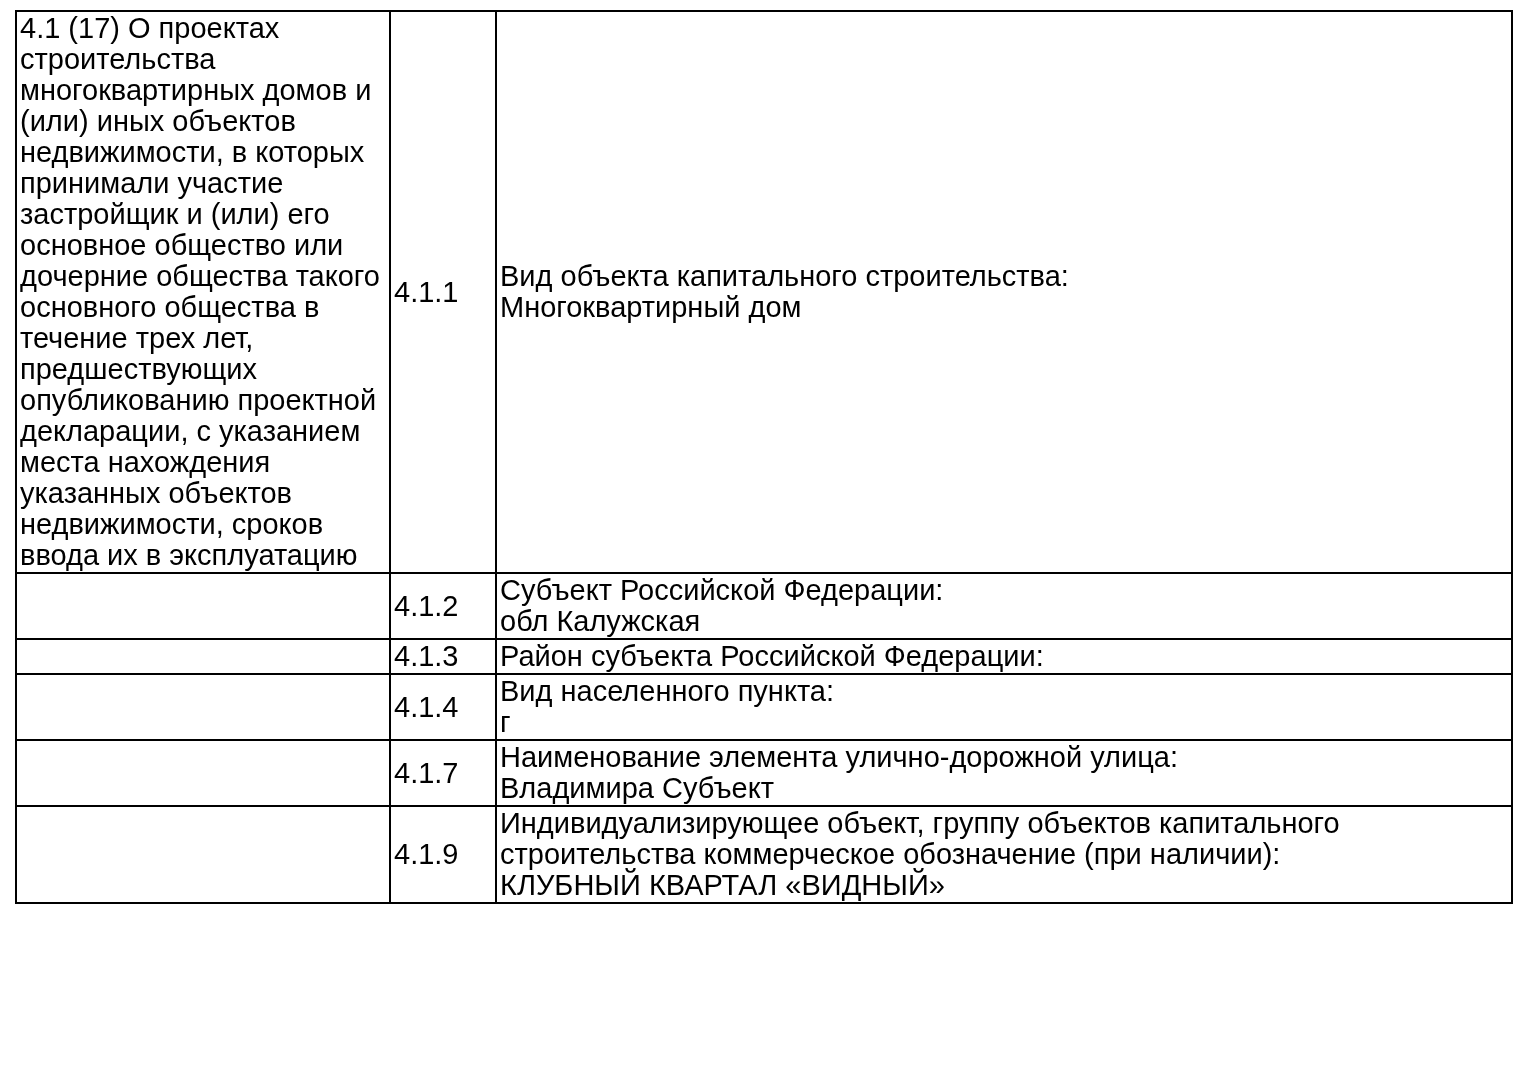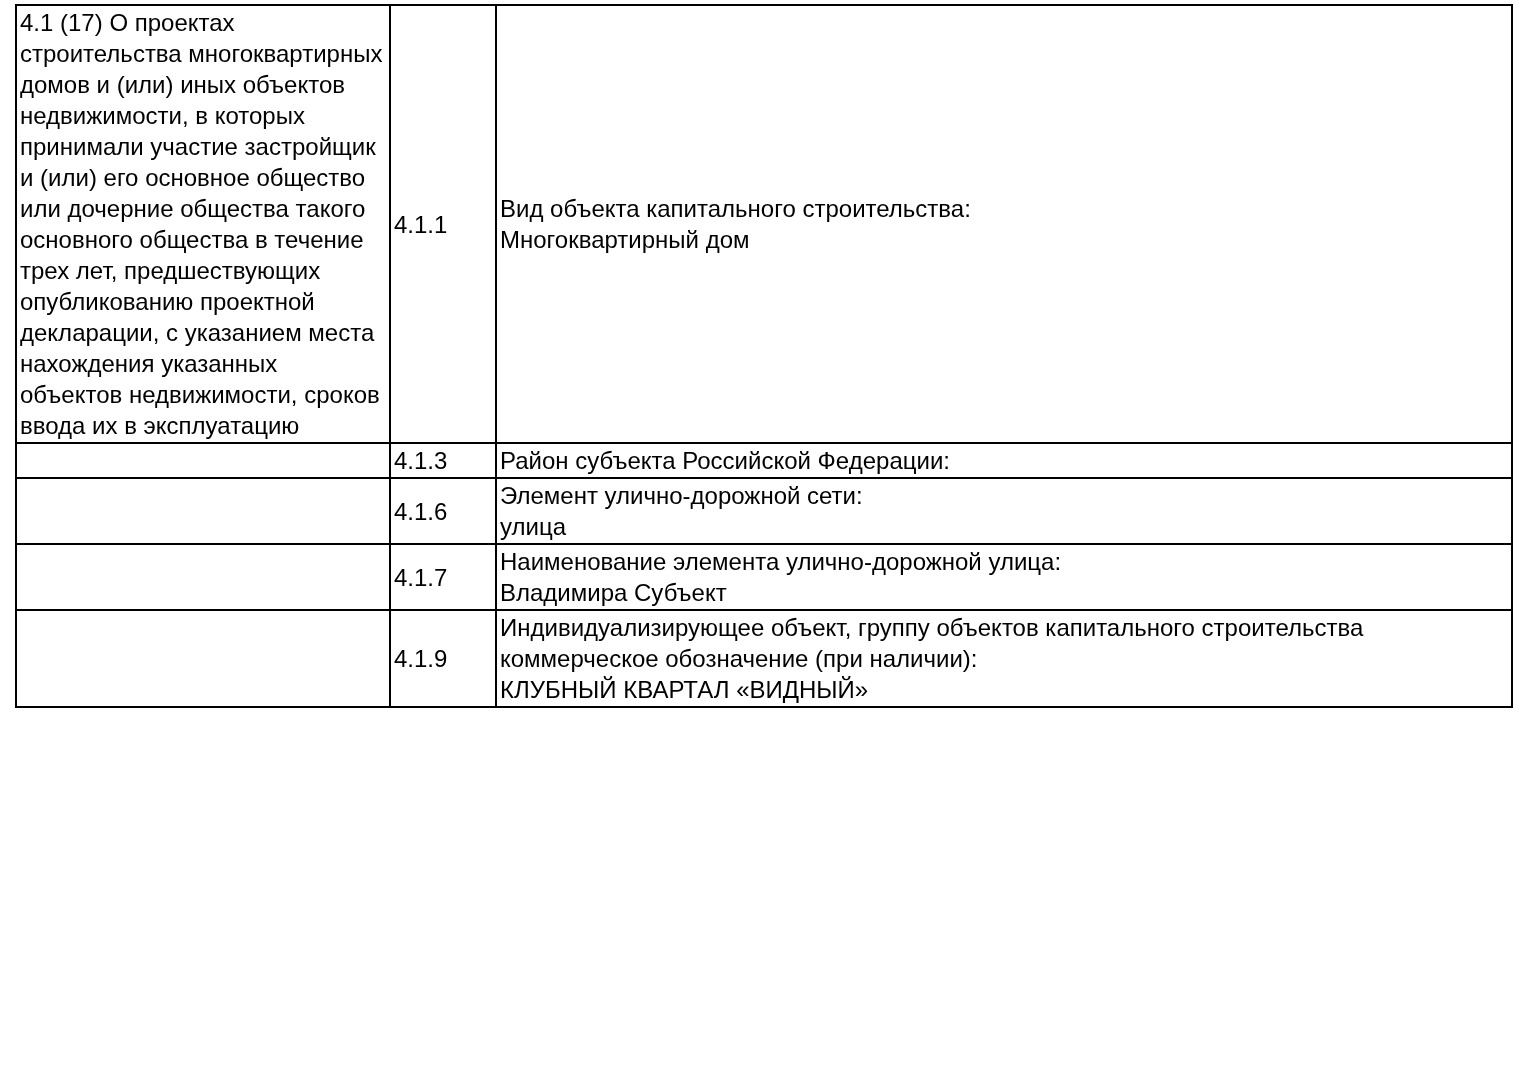--- a/index.html
+++ b/index.html
@@ -13,25 +13,25 @@
   .sheet {
     position: relative;
     width: 1528px;
     height: 1080px;
     background: #ffffff;
     overflow: hidden;
   }
   table.decl {
     position: absolute;
     left: 15px;
-    top: 4px;
+    top: 10px;
     width: 1496px;
     border-collapse: collapse;
     table-layout: fixed;
-    font-size: 24px;
+    font-size: 29px;
     line-height: 31px;
   }
   table.decl td {
     border: 2px solid #000000;
     padding: 1px 3px;
     vertical-align: middle;
     overflow: hidden;
     word-wrap: break-word;
   }
   td.c-desc { vertical-align: top; }
@@ -56,38 +56,48 @@
         <tr class="r1">
     <td class="c-desc">
       <div>4.1 (17) О проектах строительства многоквартирных домов и (или) иных объектов недвижимости, в которых принимали участие застройщик и (или) его основное общество или дочерние общества такого основного общества в течение трех лет, предшествующих опубликованию проектной декларации, с указанием места нахождения указанных объектов недвижимости, сроков ввода их в эксплуатацию</div>
     </td>
     <td class="c-num">4.1.1</td>
     <td class="c-val">
       <div>Вид объекта капитального строительства:</div>
       <div><span class="bold">Многоквартирный дом</span></div>
     </td>
   </tr>
+        <tr class="r2">
+    <td class="c-desc">
+      
+    </td>
+    <td class="c-num">4.1.2</td>
+    <td class="c-val">
+      <div>Субъект Российской Федерации:</div>
+      <div><span class="bold">обл Калужская</span></div>
+    </td>
+  </tr>
         <tr class="r3">
     <td class="c-desc">
       
     </td>
     <td class="c-num">4.1.3</td>
     <td class="c-val">
       <div>Район субъекта Российской Федерации:</div>
 
     </td>
   </tr>
-        <tr class="r6">
+        <tr class="r4">
     <td class="c-desc">
       
     </td>
-    <td class="c-num">4.1.6</td>
+    <td class="c-num">4.1.4</td>
     <td class="c-val">
-      <div>Элемент улично-дорожной сети:</div>
-      <div><span class="bold">улица</span></div>
+      <div>Вид населенного пункта:</div>
+      <div><span class="bold">г</span></div>
     </td>
   </tr>
         <tr class="r7">
     <td class="c-desc">
       
     </td>
     <td class="c-num">4.1.7</td>
     <td class="c-val">
       <div>Наименование элемента улично-дорожной улица:</div>
       <div><span class="bold">Владимира Субъект</span></div>

